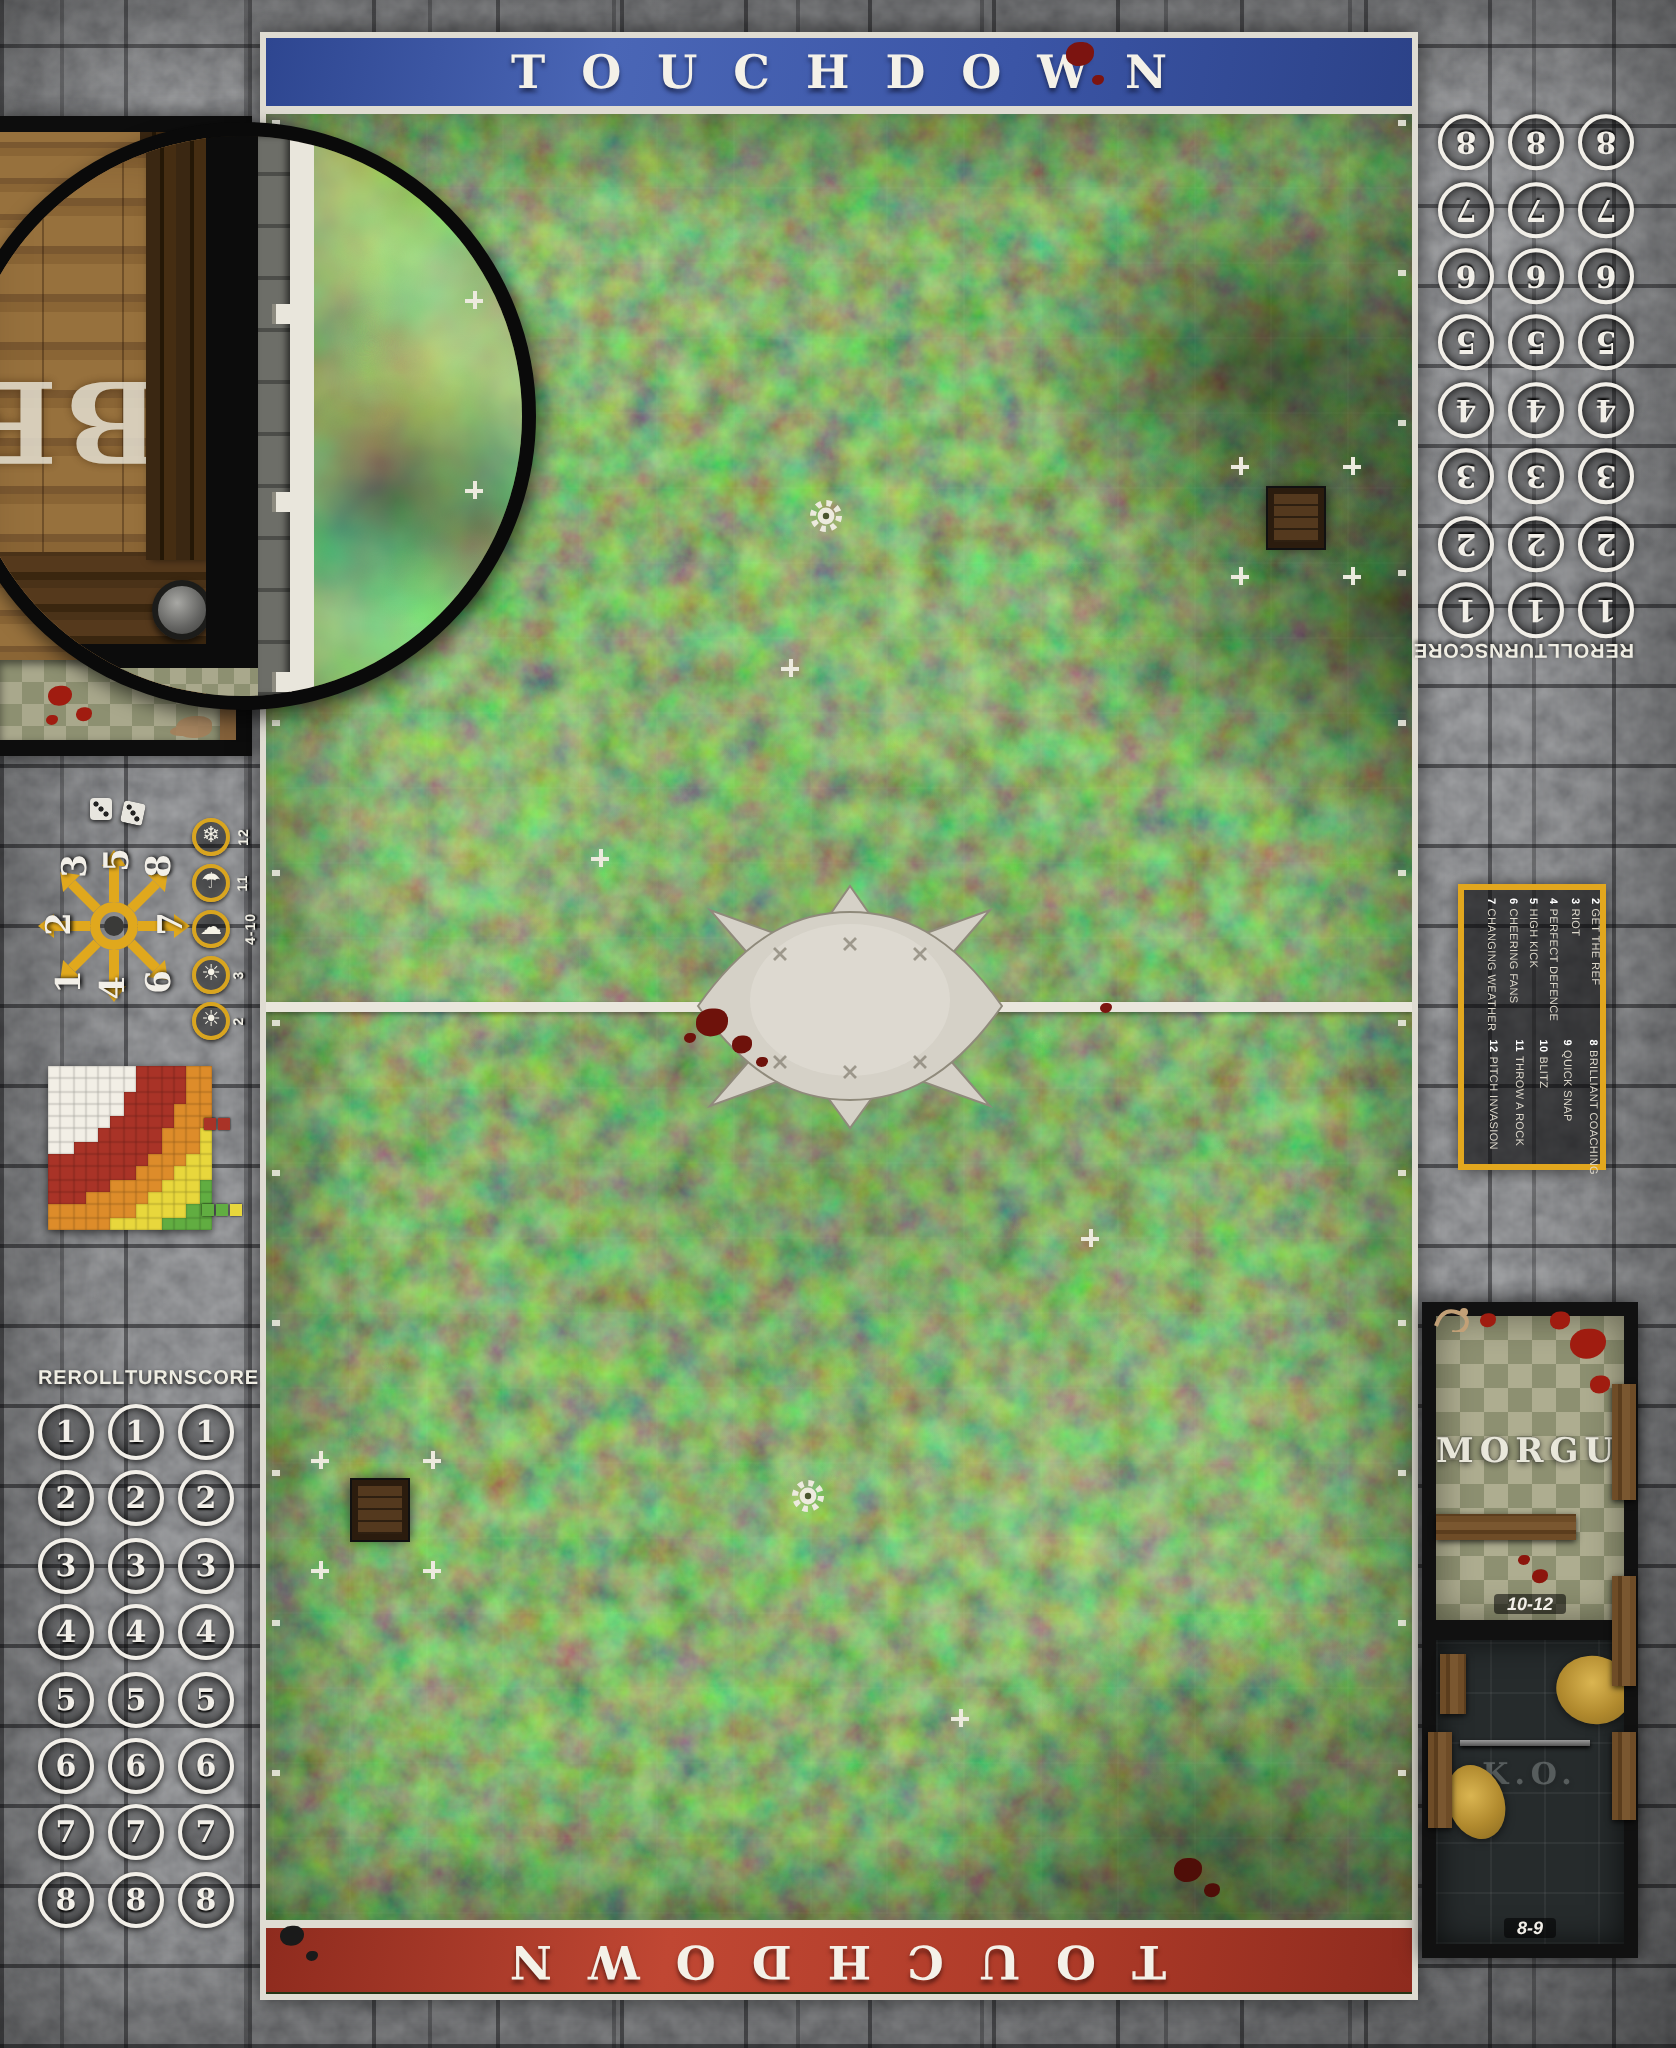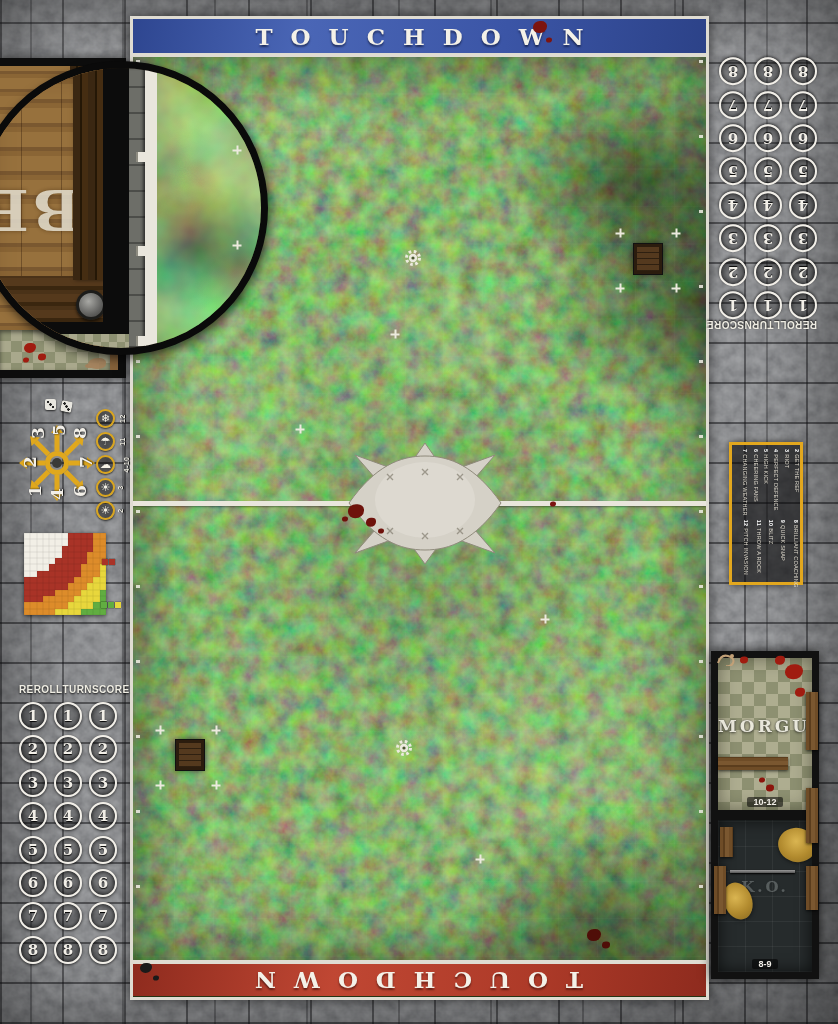--- a/index.html
+++ b/index.html
@@ -167,21 +167,21 @@
 
   
   .dugout-right{left:711px;top:651px;width:108px;height:328px;background:#111;padding:7px;
     box-shadow:0 0 10px rgba(0,0,0,.7);display:flex;flex-direction:column;gap:10px;}
   .dg-section{position:relative;flex:1;overflow:hidden;}
   .dg-label{position:absolute;left:0;right:0;top:38%;text-align:center;
     font-family:"DejaVu Serif",serif;font-weight:bold;color:#efede2;letter-spacing:3px;
     font-size:17px;opacity:.92;text-shadow:0 1px 3px rgba(0,0,0,.7), 0 0 1px #555;}
   .dg-range{position:absolute;left:0;right:0;bottom:3px;text-align:center;font-size:9px;
     font-weight:bold;color:#f2efe8;}
-  .dg-range span{background:rgba(0,0,0,.55);padding:0 6px;border-radius:2px;}
+  .dg-range span{background:rgba(0,0,0,.55);padding:0 6px;border-radius:2px;font-style:italic;}
   .dg-morgue{background:conic-gradient(#aead90 25%, #8d9071 0 50%, #aead90 0 75%, #8d9071 0) 0 0/24px 24px;
     box-shadow:inset 0 0 18px rgba(30,30,20,.5);}
   .dg-ko{background:#262b2c;box-shadow:inset 0 0 16px rgba(0,0,0,.7);
     background-image:repeating-linear-gradient(0deg, rgba(255,255,255,.05) 0 1px, transparent 1px 25px),
       repeating-linear-gradient(90deg, rgba(255,255,255,.05) 0 1px, transparent 1px 27px);}
   .dg-ko .dg-label{color:#c8d0d0;opacity:.3;font-size:15px;}
   .dg-bench{background:repeating-linear-gradient(0deg,#8a6535 0 4px,#7a5830 4px 7px,#97713d 7px 17px);
     box-shadow:inset 0 0 16px rgba(40,20,5,.6);}
   .hay{position:absolute;border-radius:50%;
     background:radial-gradient(circle at 45% 40%, #dab551, #b18a2e 55%, #8a6a20);

